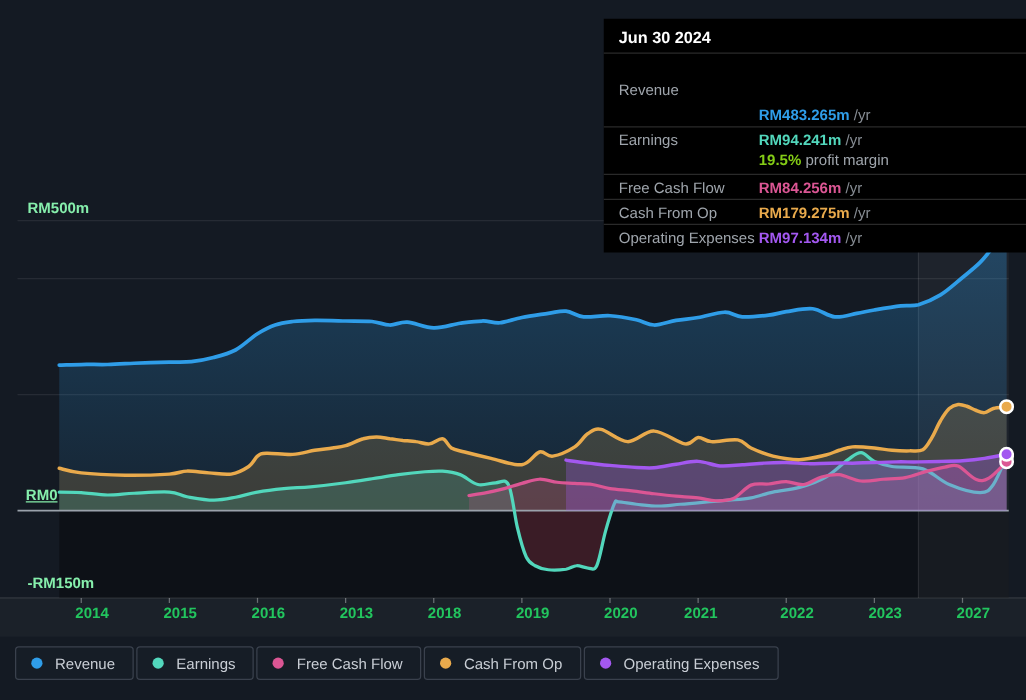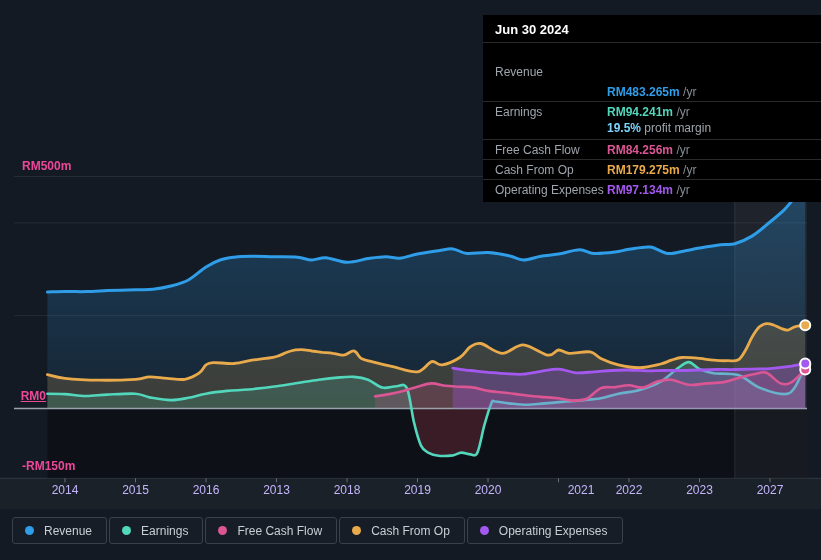--- a/index.html
+++ b/index.html
@@ -6,39 +6,39 @@
   body{
     width:821px;height:560px;overflow:hidden;
     background:#141A23;
     font-family:"Liberation Sans",sans-serif;
     position:relative;
   }
   #app{position:absolute;inset:0;}
   #chart-svg{position:absolute;left:0;top:0;z-index:1;}
 
   
-  .ylab{position:absolute;z-index:2;font-size:12px;font-weight:bold;color:#ec4899;line-height:13px;}
+  .ylab{position:absolute;z-index:2;font-size:12px;font-weight:bold;color:#86efac;line-height:13px;}
   #ylab-500{left:22px;top:160px;}
   #ylab-0{left:0;top:390px;width:46px;text-align:right;text-decoration:underline;}
   #ylab-neg150{left:22px;top:460px;}
 
   
-  .xlab{position:absolute;top:483px;width:44px;text-align:center;font-size:12px;color:#c4b5fd;z-index:2;}
+  .xlab{position:absolute;top:483px;width:44px;text-align:right;font-size:12px;color:#22c55e;z-index:2;font-weight:bold;}
 
   
   .tooltip{position:absolute;left:483px;top:15px;width:340px;background:#000;z-index:5;padding-bottom:3px;}
   .tt-header{padding:7px 12px 5px;font-size:13px;font-weight:bold;color:#FFF;border-bottom:1px solid #2A2A2A;}
   .tt-block{border-bottom:1px solid #2A2A2A;}
   .tt-block:last-child{border-bottom:none;}
   .tt-row{display:flex;align-items:center;padding:2px 12px;min-height:15px;}
   .tt-label{width:112px;flex:none;font-size:12px;color:#9FA5AC;}
   .tt-value{font-size:12px;font-weight:bold;white-space:nowrap;}
   .tt-suffix{color:#878D94;font-weight:normal;}
   .tt-sub{padding:0 12px 4px 124px;font-size:12px;color:#9FA5AC;}
-  .tt-sub b{color:#7dd3fc;}
+  .tt-sub b{color:#84cc16;}
 
   
   .legend{position:absolute;left:12px;top:517px;display:flex;gap:2px;z-index:3;}
   .legend-item{display:flex;align-items:center;height:25px;padding:0 14px 0 12px;
     border:1px solid #3A414D;border-radius:3px;background:#161D26;cursor:pointer;}
   .legend-dot{width:9px;height:9px;border-radius:50%;margin-right:10px;flex:none;}
   .legend-label{font-size:12px;color:#C9CED5;white-space:nowrap;}
 </style>
 </head>
 <body>
@@ -101,21 +101,21 @@
   <div class="ylab" id="ylab-neg150">-RM150m</div>
 
   <div id="xlabels">
       <div class="xlab" style="left: 43px;">2014</div>
       <div class="xlab" style="left: 113.5px;">2015</div>
       <div class="xlab" style="left: 184px;">2016</div>
       <div class="xlab" style="left: 254.5px;">2013</div>
       <div class="xlab" style="left: 325px;">2018</div>
       <div class="xlab" style="left: 395.5px;">2019</div>
       <div class="xlab" style="left: 466px;">2020</div>
-      <div class="xlab" style="left: 559px;">2021</div>
+      <div class="xlab" style="left: 530px;">2021</div>
       <div class="xlab" style="left: 607px;">2022</div>
       <div class="xlab" style="left: 677.5px;">2023</div>
       <div class="xlab" style="left: 748px;">2027</div>
     </div>
 
   <div class="tooltip">
     <div class="tt-header">Jun 30 2024</div>
     <div id="tt-rows">
         <div class="tt-block">
           <div class="tt-row">

